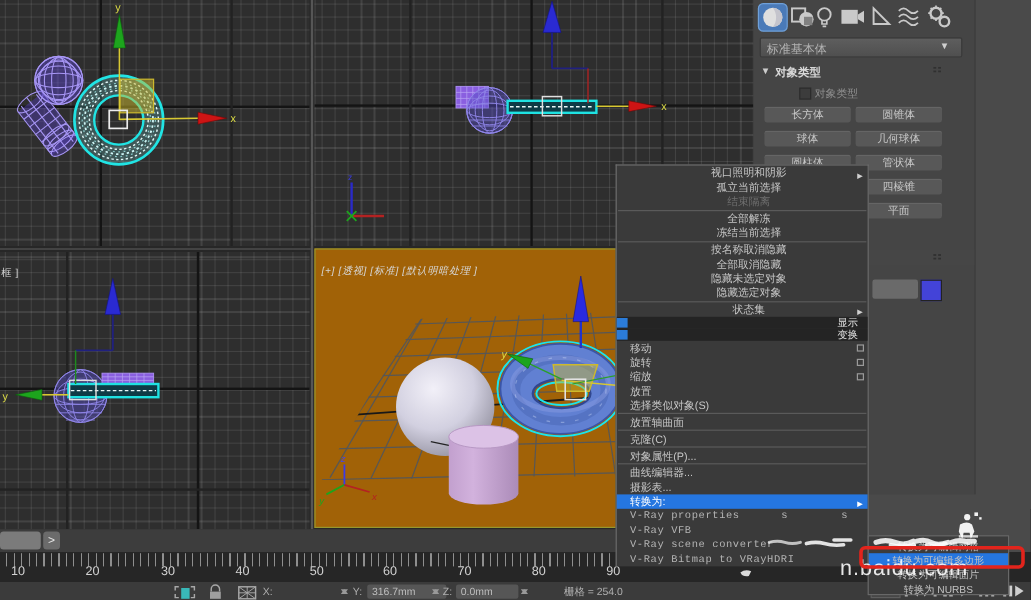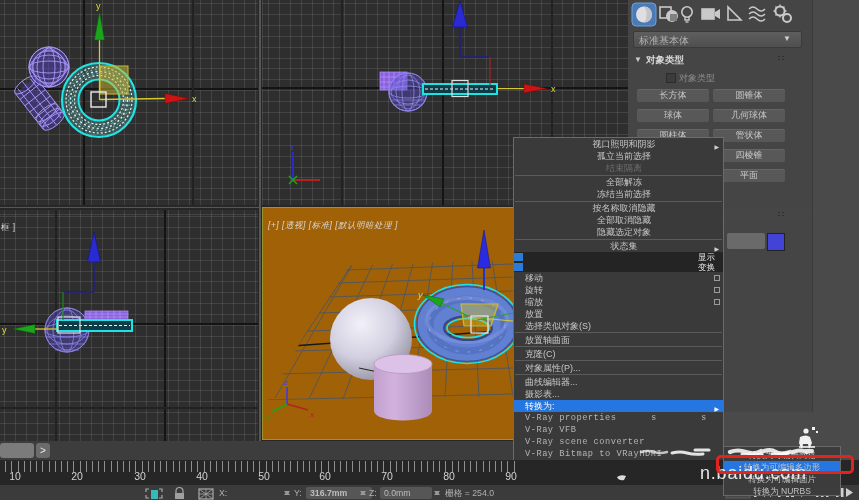--- a/index.html
+++ b/index.html
@@ -308,26 +308,26 @@
         <rect x="841" y="3" width="2.5" height="9"></rect>
         <polygon points="846,3 853,7.5 846,12"></polygon>
     </g>
   </svg>
   <span class="slbl" style="left:219px;top:2px;position:relative;">&nbsp;</span>
 </div>
 <div class="slbl" style="left:219px;">X:</div>
 <div class="sbox" style="left:230px;width:52px;margin-top:16px;">455.5mm</div>
 <div class="spin" style="left:283px;"></div>
 <div class="slbl" style="left:294px;">Y:</div>
-<div class="sbox" style="left:306px;width:66px;font-weight:bold;">316.7mm</div>
+<div class="sbox" style="left:306px;width:66px;">316.7mm</div>
 <div class="spin" style="left:359px;"></div>
 <div class="slbl" style="left:369px;">Z:</div>
 <div class="sbox" style="left:380px;width:52px;">0.0mm</div>
 <div class="spin" style="left:433px;"></div>
-<div class="slbl" style="left:445px;">栅格 = 254.0</div>
+<div class="slbl" style="left:470px;">栅格 = 254.0</div>
 
 <div id="panel" style="position:absolute;left:628px;top:0;width:231px;height:460px;background:#4a4a4a;">
   <div style="position:absolute;left:0,top:0;width:184px;height:412px;background:#454545;left:0;top:0;"></div>
   <div style="position:absolute;left:184px;top:0;width:1px;height:412px;background:#3a3a3a;"></div>
   <svg width="231" height="32" id="svgIcons">
     <rect x="4" y="3" width="24" height="23" rx="4" fill="#4a7ab8" stroke="#6fa0d8" stroke-width="1"></rect>
     <circle cx="16" cy="14.5" r="8" fill="#dfdfdf"></circle>
     <path d="M16,6.5 a8,8 0 0 1 0,16 a13,13 0 0 0 0,-16" fill="#c4c4cc"></path>
     <g stroke="#c9c9c9" stroke-width="1.6" fill="none">
       <rect x="32" y="7" width="11" height="11"></rect>
@@ -380,20 +380,21 @@
   <div class="sep">
       <div></div>
     </div>
   <div class="mi">全部解冻</div>
   <div class="mi">冻结当前选择</div>
   <div class="sep">
       <div></div>
     </div>
   <div class="mi">按名称取消隐藏</div>
   <div class="mi">全部取消隐藏</div>
+  <div class="mi">隐藏未选定对象</div>
   <div class="mi">隐藏选定对象</div>
   <div class="sep">
       <div></div>
     </div>
   <div class="mi">状态集<span class="arr" style="top:3px;">▶</span></div>
   <div class="qhdr"><i></i>显示</div>
   <div class="qhdr"><i></i>变换</div>
   <div class="mi2">移动<span class="box"></span></div>
   <div class="mi2">旋转<span class="box"></span></div>
   <div class="mi2">缩放<span class="box"></span></div>

